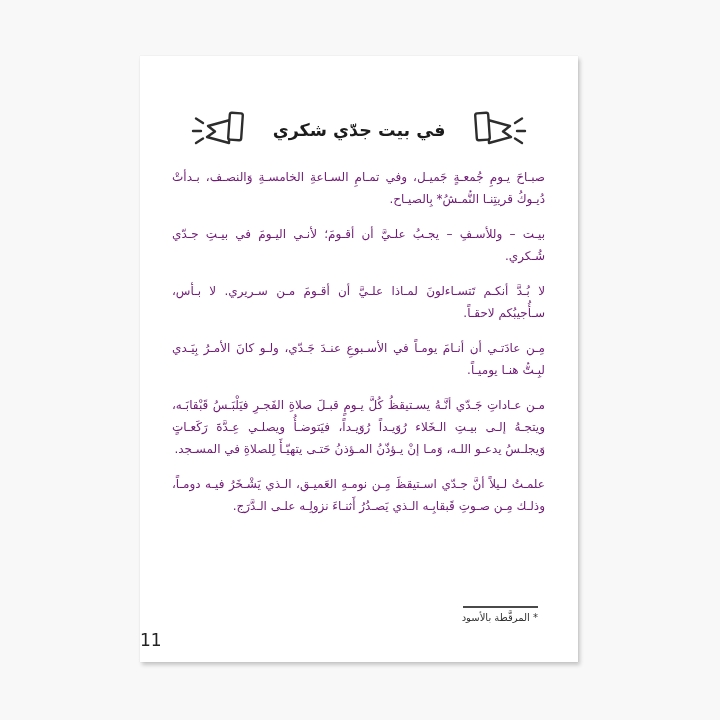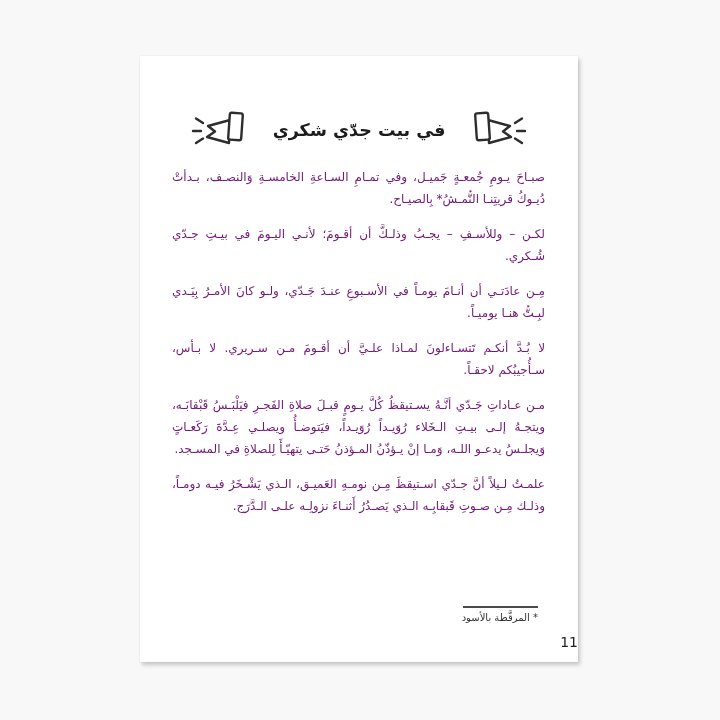--- a/index.html
+++ b/index.html
@@ -60,22 +60,22 @@
     margin:0 0 4px auto;
   }
   .footnote-text{
     font-size:10px;
     line-height:12px;
   }
   .page-number{
     position:absolute;
     left:0;right:0;
     bottom:12px;
-    text-align:right;
-    font-size:14px;
+    text-align:left;
+    font-size:17px;
     color:#222222;
   }
 </style>
 </head>
 <body>
 
 <div class="stage">
   <div class="page">
 
     <div class="title-row">
@@ -98,23 +98,23 @@
           <rect x="11" y="6" width="13" height="27" rx="2" fill="#ffffff" transform="rotate(-4 17.5 19.5)"></rect>
           <path d="M50 16 L57 11.5"></path>
           <path d="M52 24 L60 24"></path>
           <path d="M50 31.5 L57 36"></path>
         </g>
       </svg>
     </div>
 
     <div class="body-text">
       <p>صبـاحَ يـومِ جُمعـةٍ جَميـل، وفي تمـامِ السـاعةِ الخامسـةِ وَالنصـف، بـدأتْ دُيـوكُ قريتِنـا النُّمـشُ* بِالصيـاح.</p>
-      <p>لكـن – وللأسـفِ – يجـبُ وذلـكَّ أن أقـومَ؛ لأنـي اليـومَ في بيـتِ جـدّي شُـكري.</p>
+      <p>بيـت – وللأسـفِ – يجـبُ علـيَّ أن أقـومَ؛ لأنـي اليـومَ في بيـتِ جـدّي شُـكري.</p>
+      <p>لا بُـدَّ أنكـم تَتسـاءلونَ لمـاذا علـيَّ أن أقـومَ مـن سـريري. لا بـأس، سـأُجيبُكم لاحقـاً.</p>
       <p>مِـن عادَتـي أن أنـامَ يومـاً في الأسـبوعِ عنـدَ جَـدّي، ولـو كانَ الأمـرُ بِيَـدي لبِـتُّ هنـا يوميـاً.</p>
-      <p>لا بُـدَّ أنكـم تَتسـاءلونَ لمـاذا علـيَّ أن أقـومَ مـن سـريري. لا بـأس، سـأُجيبُكم لاحقـاً.</p>
       <p>مـن عـاداتِ جَـدّي أنَّـهُ يسـتيقظُ كُلَّ يـومٍ قبـلَ صلاةِ الفَجـرِ فيَلْبَـسُ قَبْقابَـه، ويتجـهُ إلـى بيـتِ الـخَلاء رُوَيـداً رُوَيـداً، فيَتوضـأُ ويصلـي عِـدَّةَ رَكَعـاتٍ وَيجلـسُ يدعـو اللـه، وَمـا إنْ يـؤذّنُ المـؤذنُ حَتـى يتهيّـأَ لِلصلاةِ في المسـجد.</p>
       <p>علمـتُ لـيلاً أنَّ جـدّي اسـتيقظَ مِـن نومـهِ العَميـق، الـذي يَشْـخَرُ فيـه دومـاً، وذلـك مِـن صـوتِ قَبقابِـه الـذي يَصـدُرُ أَثنـاءَ نزولِـه علـى الـدَّرَج.</p>
     </div>
 
     <div class="footnote">
       <div class="footnote-rule"></div>
       <div class="footnote-text">* المرقَّطة بالأسود</div>
     </div>
 
     <div class="page-number">11</div>

